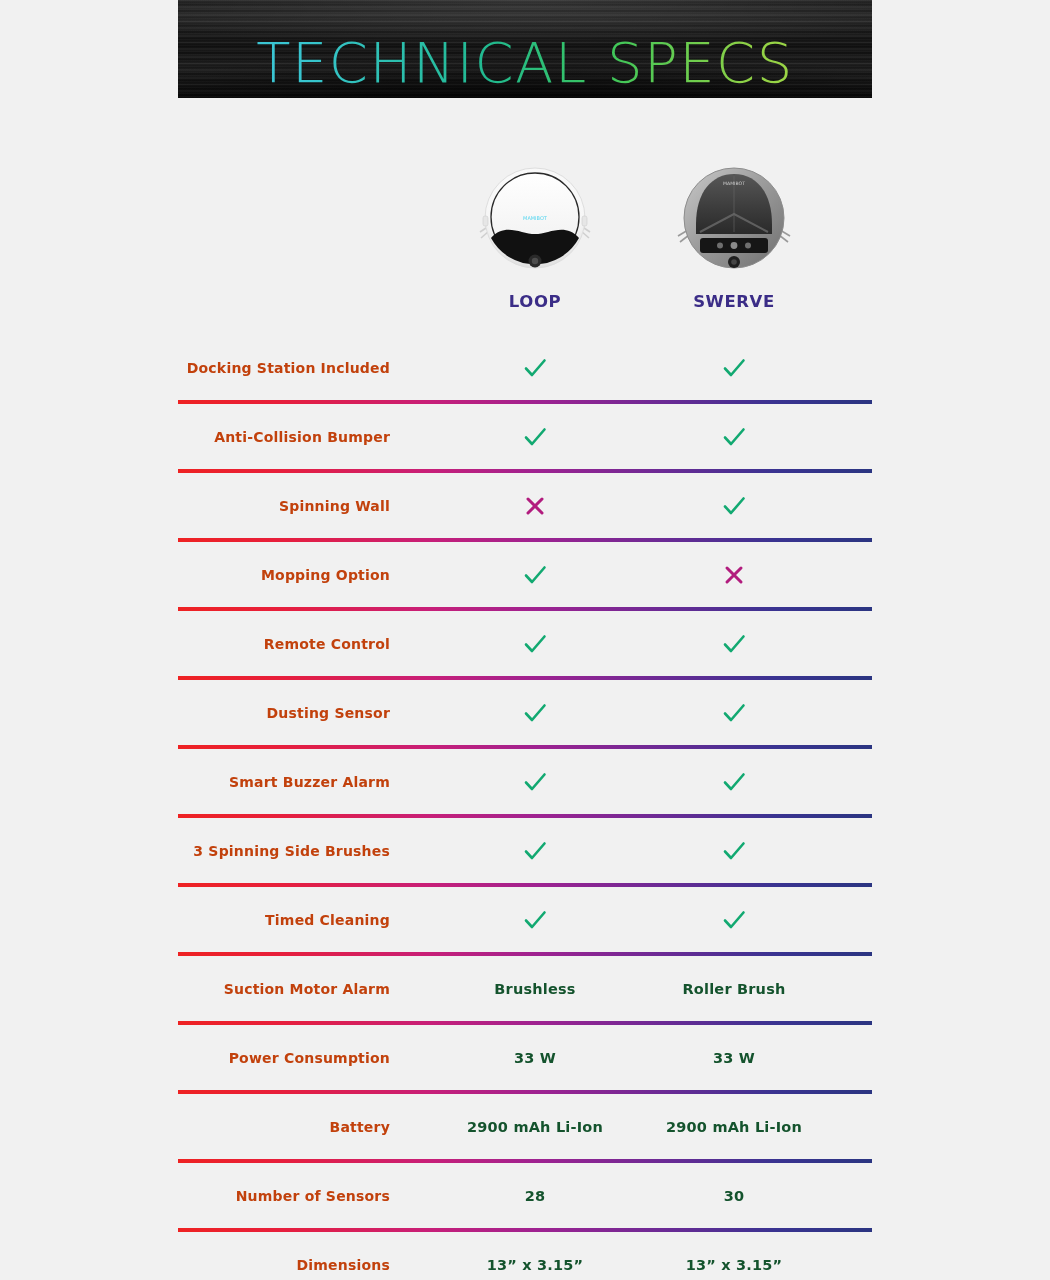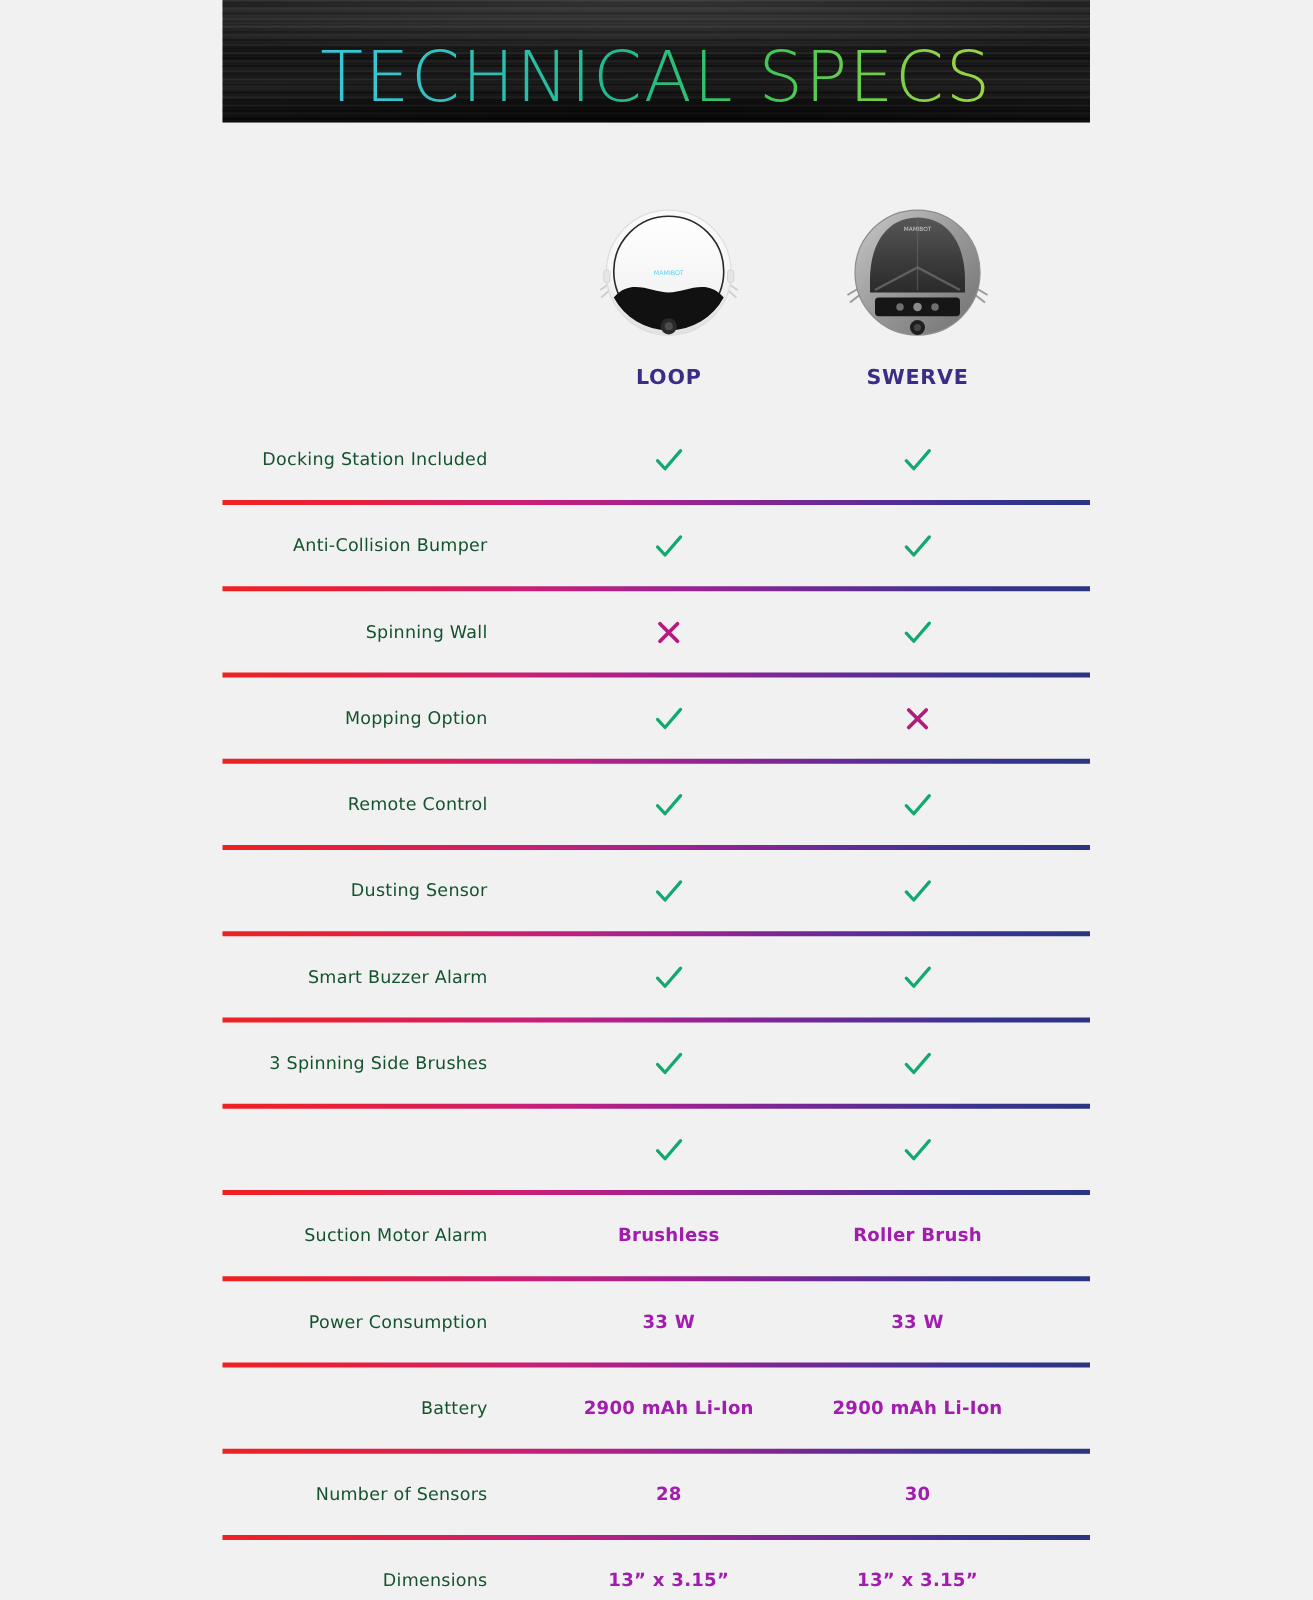--- a/index.html
+++ b/index.html
@@ -119,41 +119,41 @@
     position: absolute;
     left: 0;
     top: 0;
     width: 212px;
     height: 65px;
     display: flex;
     align-items: center;
     justify-content: flex-end;
     text-align: right;
     font-size: 14px;
-    font-weight: normal;
-    color: #14532d;
+    font-weight: bold;
+    color: #c2410c;
     letter-spacing: 0.2px;
     font-family: "DejaVu Sans", sans-serif;
   }
   .cell {
     position: absolute;
     top: 0;
     width: 200px;
     height: 65px;
     display: flex;
     align-items: center;
     justify-content: center;
   }
   .cell.col-a { left: 257px; }
   .cell.col-b { left: 456px; }
 
   .val-text {
     font-size: 14.5px;
     font-weight: bold;
-    color: #a21caf;
+    color: #14532d;
     letter-spacing: 0.2px;
     font-family: "DejaVu Sans", sans-serif;
   }
 
   .mark { width: 26px; height: 26px; display: block; }
 
   .divider {
     position: relative;
     height: 4px;
     width: 694px;
@@ -420,20 +420,21 @@
               <svg class="mark" viewBox="0 0 26 26" xmlns="http://www.w3.org/2000/svg">
                 <path d="M4 13.5 L10 20 L22.5 5.5" fill="none" stroke="#12a971" stroke-width="2.6" stroke-linecap="round" stroke-linejoin="round"></path>
               </svg>
             </span>
           </div>
         </div>
       </div>
       <div class="divider"></div>
       <div class="row">
         <div class="row-inner">
+          <div class="spec-label">Timed Cleaning</div>
           <div class="cell col-a">
             <span>
               <svg class="mark" viewBox="0 0 26 26" xmlns="http://www.w3.org/2000/svg">
                 <path d="M4 13.5 L10 20 L22.5 5.5" fill="none" stroke="#12a971" stroke-width="2.6" stroke-linecap="round" stroke-linejoin="round"></path>
               </svg>
             </span>
           </div>
           <div class="cell col-b">
             <span>
               <svg class="mark" viewBox="0 0 26 26" xmlns="http://www.w3.org/2000/svg">

